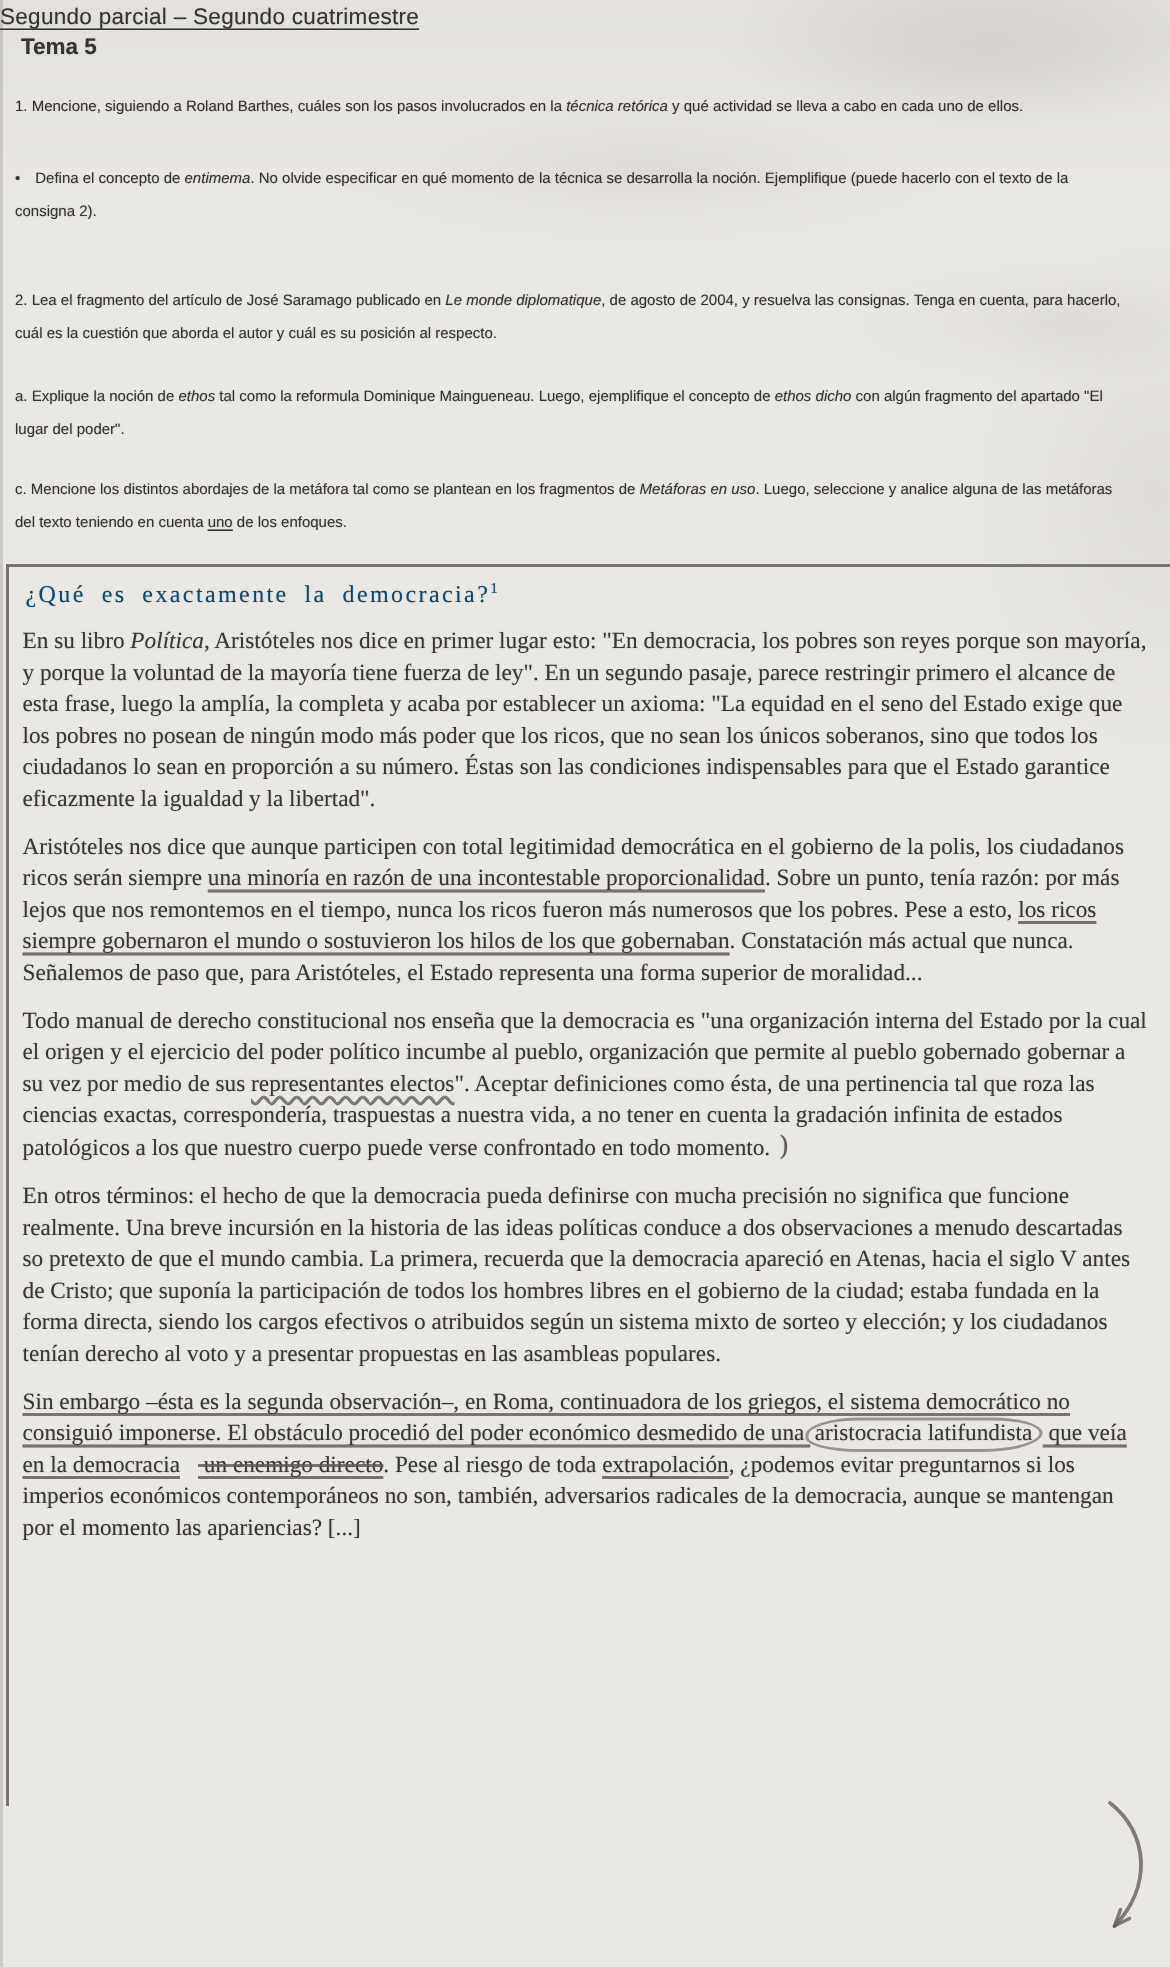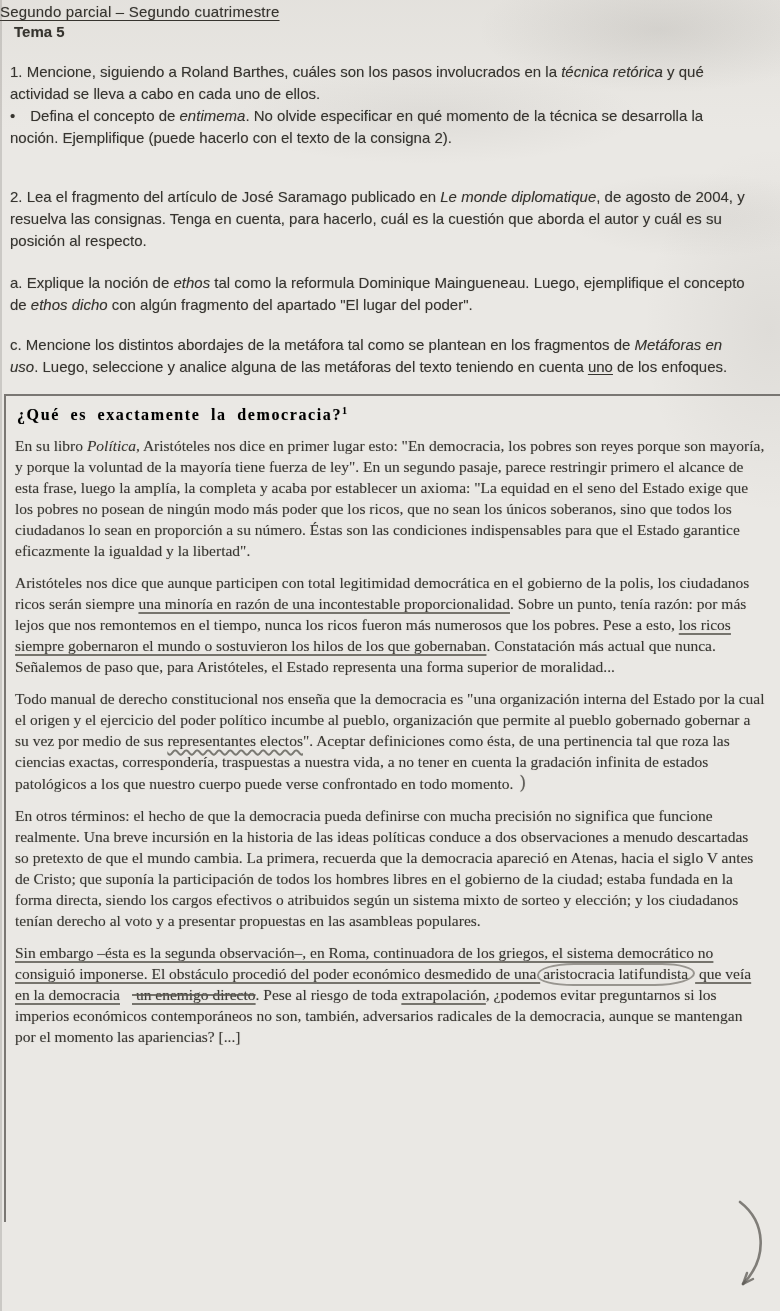--- a/index.html
+++ b/index.html
@@ -28,45 +28,45 @@
     text-decoration: underline;
     text-underline-offset: 3px;
     letter-spacing: .2px;
   }
   .topic {
     margin: 3px 0 0 14px;
     font-size: 15px;
     font-weight: bold;
   }
   .questions { padding: 0 30px 0 10px; }
-  .q { font-size: 15px; line-height: 22px; }
+  .q { font-size: 10px; line-height: 22px; }
   .q1 { margin-top: 21px; }
-  .qb { }
+  .qb { margin-top: 26px; }
   .q2 { margin-top: 37px; }
   .qa { margin-top: 20px; }
   .qb2 { margin-top: 20px; }
   .qc { margin-top: 18px; }
   .it { font-style: italic; }
   .u  { text-decoration: underline; text-underline-offset: 2px; }
 
   .article-box {
     margin: 16px 0 0 4px;
     border-top: 2px solid rgba(84,82,78,.75);
     border-left: 2px solid rgba(84,82,78,.75);
     padding: 6px 14px 60px 9px;
     min-height: 760px;
     font-family: "Liberation Serif", serif;
   }
   .article-title {
     margin: 3px 0 0 2px;
     font-size: 16px;
-    font-weight: bold;
+    font-weight: normal;
     letter-spacing: 1.6px;
     word-spacing: 5px;
-    color: #000000;
+    color: #0c4a6e;
   }
   .article-title sup { font-size: 10px; letter-spacing: 0; }
   .ap {
     margin: 11px 0 0 0;
     font-size: 15.5px;
     line-height: 21px;
     color: #3a3833;
   }
   .hand-underline {
     text-decoration: underline;

